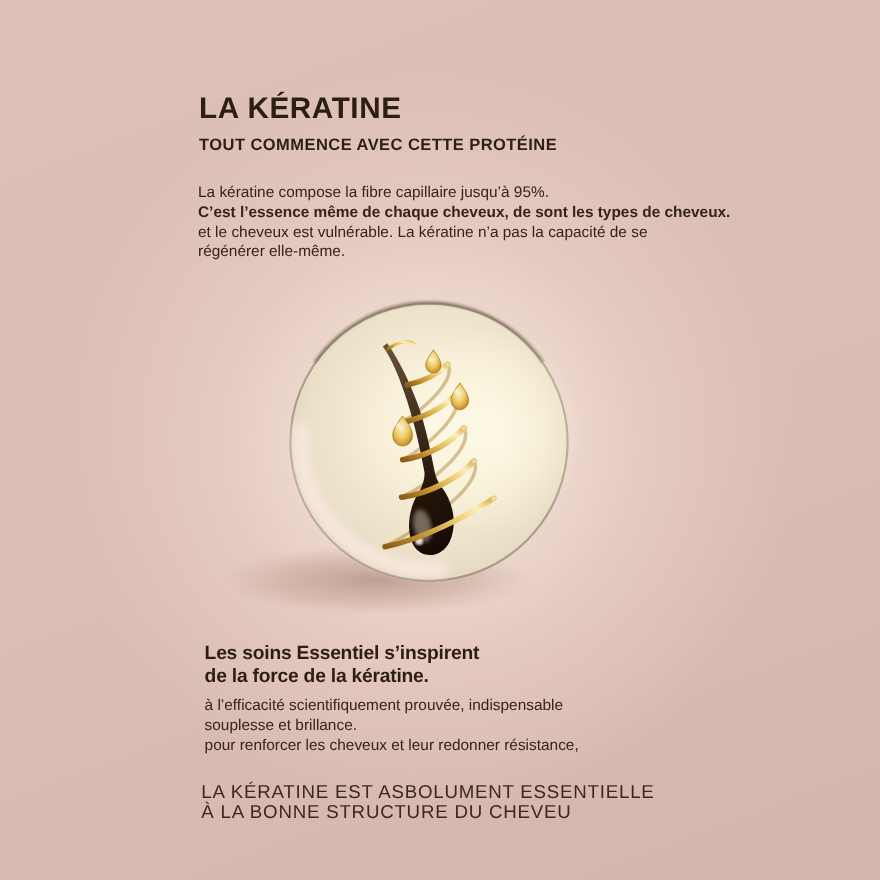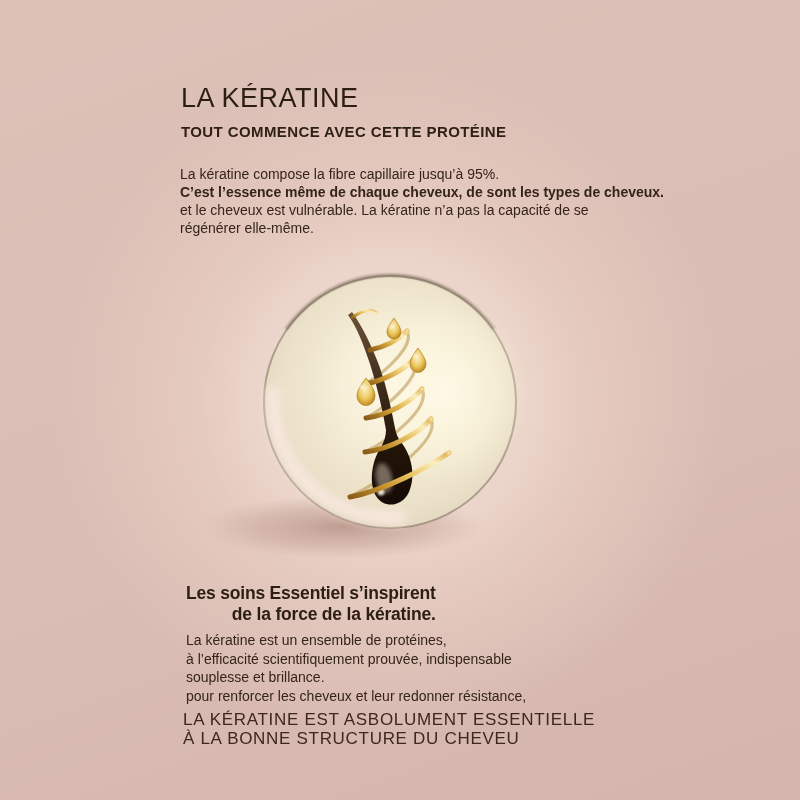--- a/index.html
+++ b/index.html
@@ -7,37 +7,37 @@
     width:800px;height:800px;overflow:hidden;position:relative;
     font-family:"Liberation Sans","DejaVu Sans",sans-serif;
     background:
       radial-gradient(circle 430px at 390px 400px, #f0ddd2 0%, #e5cabf 45%, rgba(223,195,185,0) 78%),
       linear-gradient(160deg, #ddc1b7 0%, #dabdb4 55%, #d4b5ad 100%);
   }
   .abs{position:absolute;}
   .nowrap{white-space:nowrap;}
   
   .title{
-    left:181px;top:84px;font-size:27px;font-weight:400;color:#2c1d15;
+    left:181px;top:84px;font-size:27px;font-weight:700;color:#2c1d15;
     letter-spacing:.5px;line-height:1.05;
   }
   .subtitle{
     left:181px;top:123px;font-size:15px;font-weight:800;color:#2f2017;
     letter-spacing:.4px;
   }
   
   .intro{
     left:180px;top:165px;width:560px;font-size:14px;line-height:18px;
     color:#34241c;letter-spacing:0;
   }
   .intro .bold{font-weight:700;}
   
   .benefits-heading{
     left:186px;top:583px;font-size:17.5px;font-weight:800;color:#2c1d15;
-    line-height:21px;letter-spacing:-.2px;text-align:right;
+    line-height:21px;letter-spacing:-.2px;
   }
   .benefits-body{
     left:186px;top:631px;font-size:14px;line-height:18.5px;color:#34241c;
   }
   
   .footer-claim{
     left:183px;top:710px;font-size:17px;font-weight:400;color:#3d281d;
     line-height:19px;letter-spacing:.7px;
   }
   svg.illu{left:0;top:0;pointer-events:none;}
@@ -167,21 +167,20 @@
       <circle cx="415" cy="356" r="1.8"></circle>
       <circle cx="362" cy="387" r="2"></circle>
   </g>
 </svg>
 
 <div class="abs benefits-heading">
   <div class="nowrap">Les soins Essentiel s’inspirent</div>
   <div class="nowrap">de la force de la kératine.</div>
 </div>
 <div class="abs benefits-body">
-  <div class="nowrap">La kératine est un ensemble de protéines,</div>
   <div class="nowrap">à l’efficacité scientifiquement prouvée, indispensable</div>
   <div class="nowrap">souplesse et brillance.</div>
   <div class="nowrap">pour renforcer les cheveux et leur redonner résistance,</div>
 </div>
 
 <div class="abs footer-claim">
   <div class="nowrap">LA KÉRATINE EST ASBOLUMENT ESSENTIELLE</div>
   <div class="nowrap">À LA BONNE STRUCTURE DU CHEVEU</div>
 </div>
 

